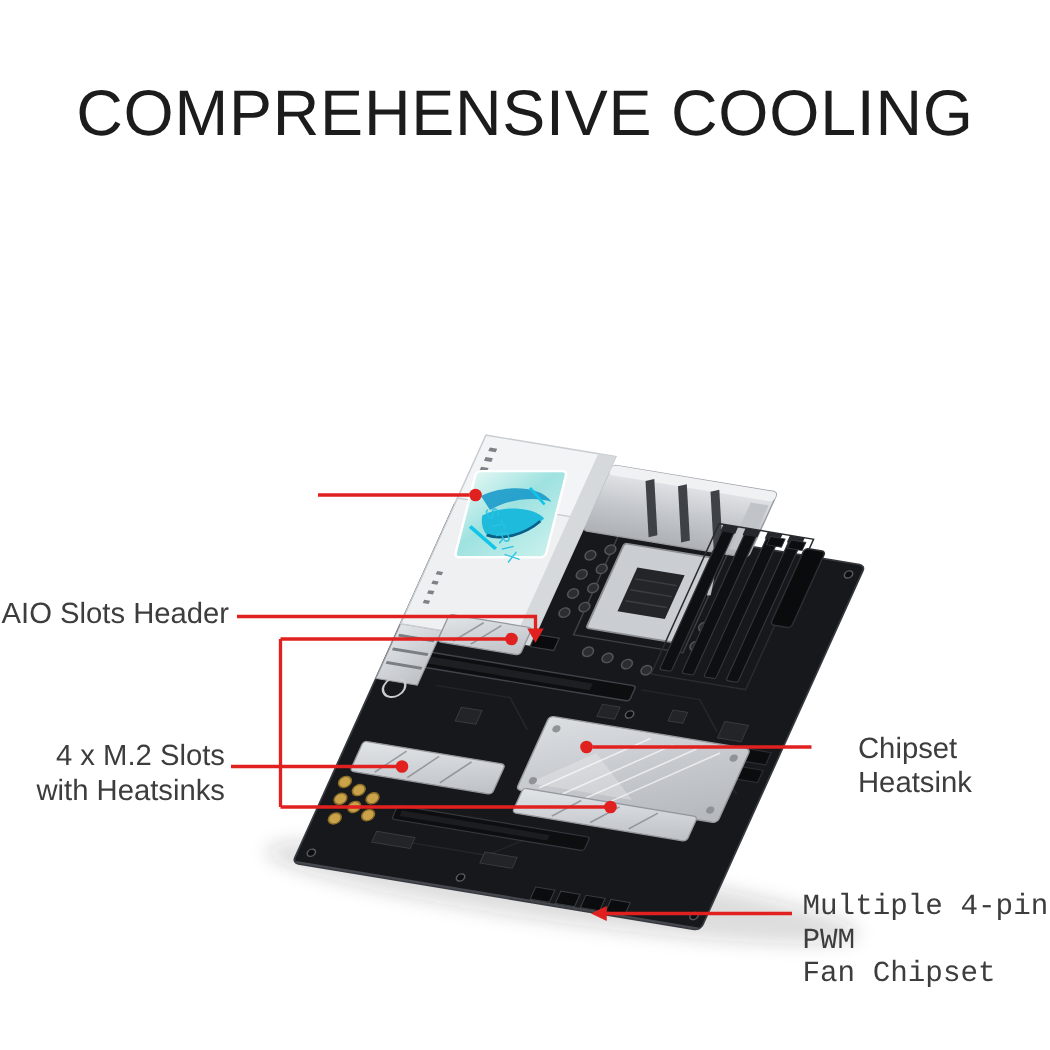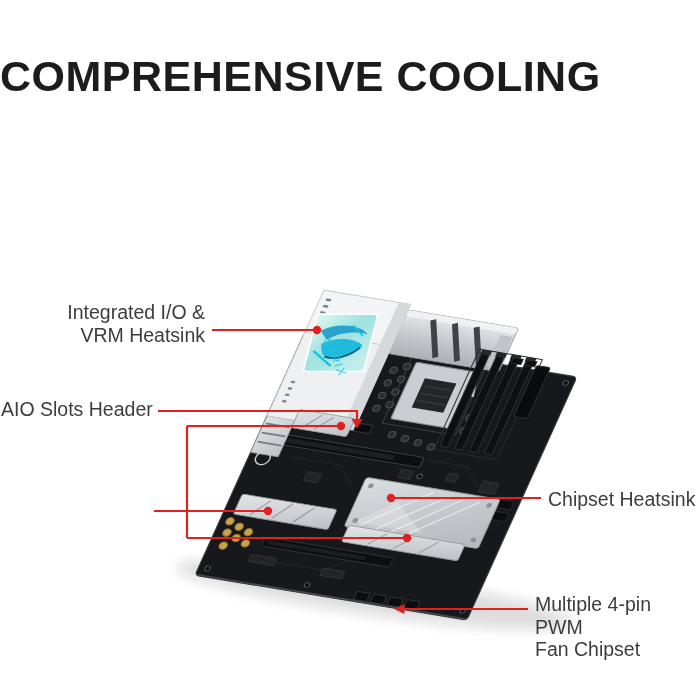--- a/index.html
+++ b/index.html
@@ -2,33 +2,33 @@
 <html><head>
 <meta charset="utf-8">
 <style>
   html,body{margin:0;padding:0;background:#ffffff;}
   .stage{
     position:relative;width:700px;height:700px;background:#ffffff;
     font-family:"Liberation Sans", sans-serif;overflow:hidden;
   }
   .title{
     position:absolute;top:52px;left:0;width:100%;margin:0;
-    text-align:left;font-size:43px;font-weight:700;letter-spacing:.5px;
+    text-align:center;font-size:43px;font-weight:400;letter-spacing:.5px;
     color:#1c1c1c;
   }
   .callout-label{
     position:absolute;font-size:19.5px;line-height:22.5px;color:#3d3d3d;
   }
   .align-right{text-align:right;}
   .align-left{text-align:left;}
   .lbl-io{right:495px;top:301px;}
   .lbl-aio{left:1px;top:398px;}
   .lbl-m2{right:550px;top:493px;}
-  .lbl-chipset{left:548px;top:488px;}
-  .lbl-pwm{left:535px;top:593px;}
+  .lbl-chipset{left:572px;top:488px;}
+  .lbl-pwm{left:535px;top:593px;font-family:Liberation Mono, monospace;}
   .callout-label span{display:block;}
   svg{position:absolute;left:0;top:0;}
 </style>
 </head>
 <body>
 
 <div class="stage">
 
   <h1 class="title">COMPREHENSIVE COOLING</h1>
 
@@ -285,29 +285,29 @@
       <circle cx="407" cy="538" r="4.2" fill="#e0211f" stroke="none"></circle>
 
       <circle cx="391" cy="498" r="4.2" fill="#e0211f" stroke="none"></circle>
       <line x1="395" y1="498" x2="541" y2="498"></line>
 
       <polygon points="394,609 404.5,604 404.5,614" fill="#e0211f" stroke="none"></polygon>
       <line x1="403" y1="609" x2="528" y2="609"></line>
     </g>
   </svg>
 
-  <div class="callout-label align-right lbl-io">
-    <span>Integrated I/O &amp;</span>
-    <span>VRM Heatsink</span>
-  </div>
 
   <div class="callout-label align-left lbl-aio">
     <span>AIO Slots Header</span>
   </div>
 
+  <div class="callout-label align-right lbl-m2">
+    <span>4 x M.2 Slots</span>
+    <span>with Heatsinks</span>
+  </div>
 
   <div class="callout-label align-left lbl-chipset">
     <span>Chipset Heatsink</span>
   </div>
 
   <div class="callout-label align-left lbl-pwm">
     <span>Multiple 4-pin PWM</span>
     <span>Fan Chipset</span>
   </div>
 

